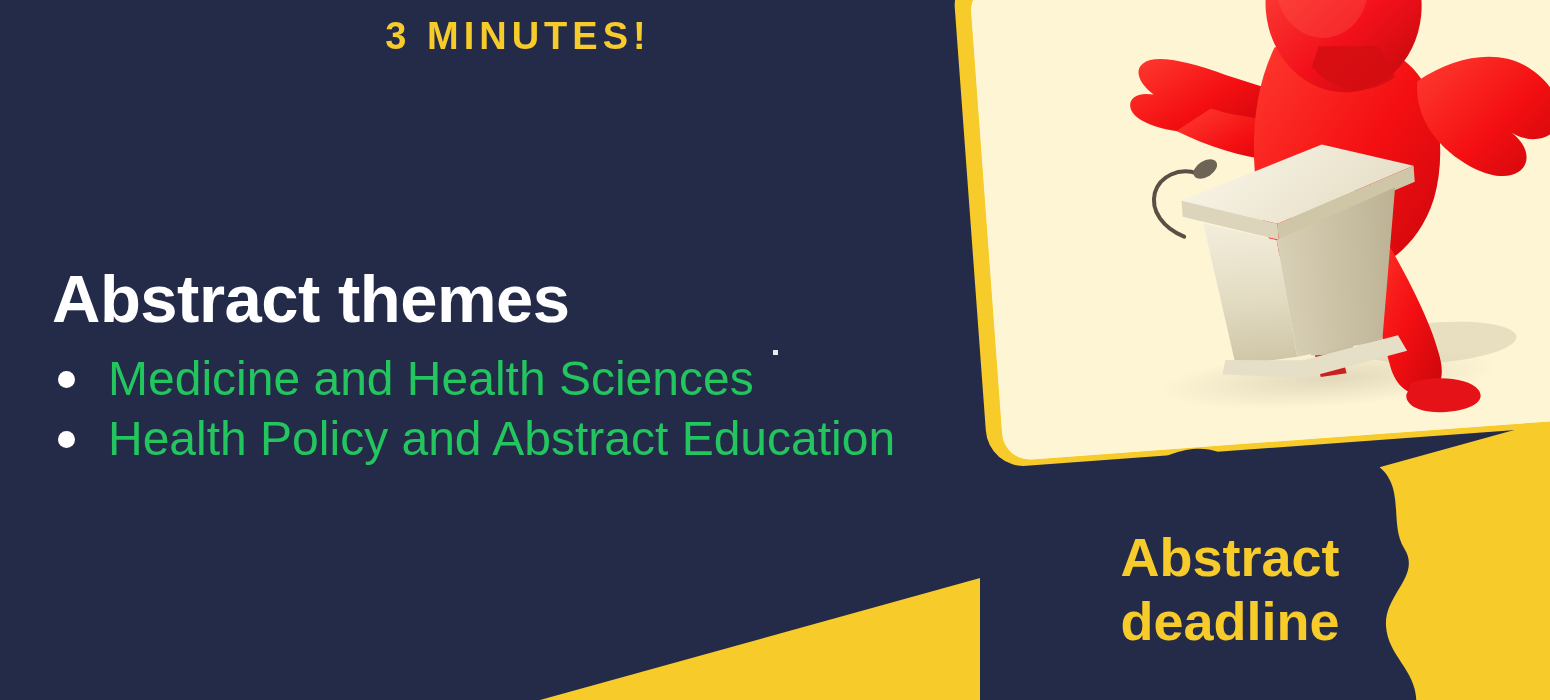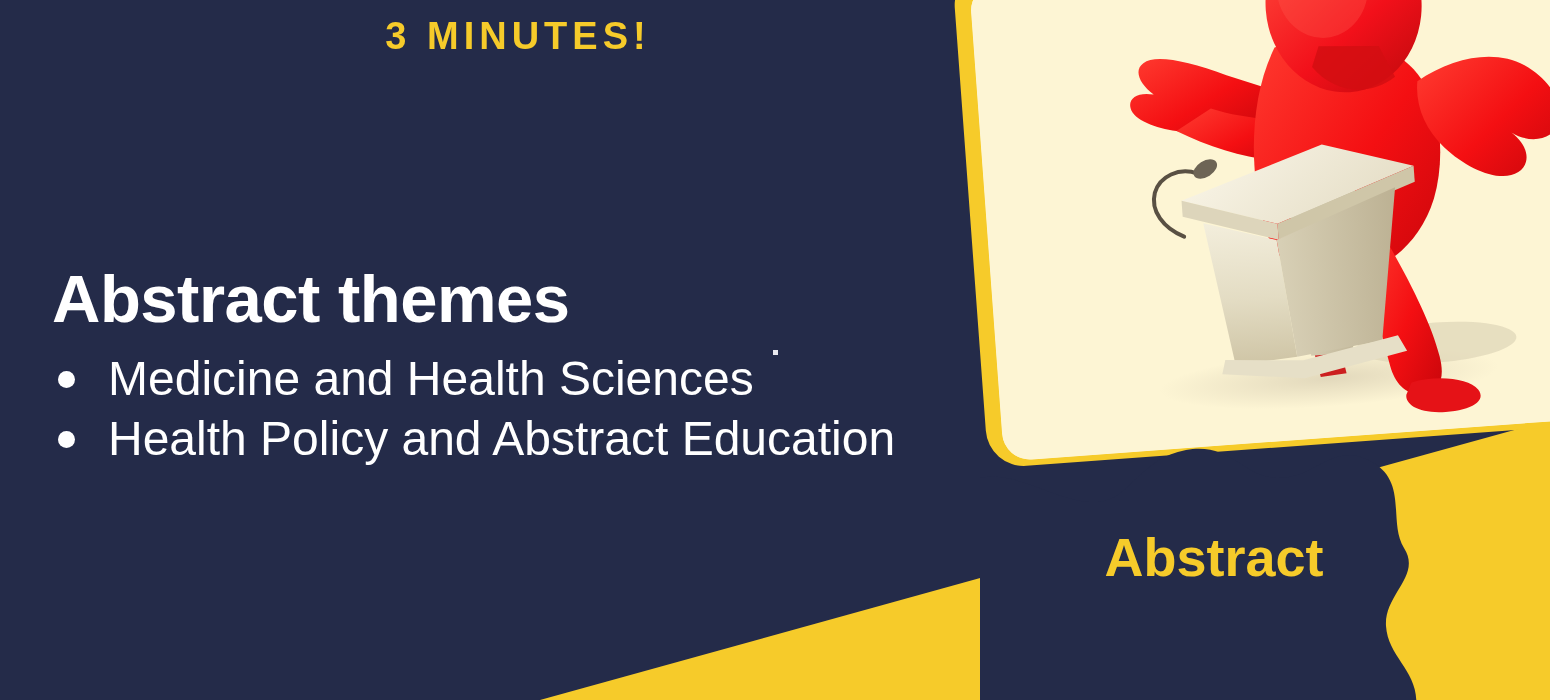--- a/index.html
+++ b/index.html
@@ -44,21 +44,21 @@
     font-weight:bold;
     line-height:1.1;
     letter-spacing:-0.5px;
   }
   #themes-list {
     list-style:none;
     margin-top:14px;
   }
   #themes-list li {
     position:relative;
-    color:#ffffff;
+    color:#22c55e;
     font-size:48px;
     font-weight:400;
     line-height:1.22;
     padding-left:56px;
     margin-bottom:2px;
     letter-spacing:0px;
   }
   #themes-list li .bullet-dot {
     position:absolute;
     left:6px; top:21px;
@@ -97,21 +97,21 @@
 
   
   #deadline-badge {
     position:absolute;
     left:980px; top:418px;
     width:500px; height:290px;
   }
   #deadline-blob { position:absolute; left:0; top:0; width:500px; height:290px; }
   #deadline-text {
     position:absolute;
-    left:34px; top:108px;
+    left:50px; top:108px;
     width:400px;
     text-align:center;
     color:#F6CB2A;
     font-size:54px;
     font-weight:bold;
     line-height:1.18;
   }
   #deadline-text .dl-line { display:block; }
 </style>
 </head>
@@ -227,16 +227,17 @@
                C 150 82, 160 40, 206 32
                C 250 24, 262 58, 296 60
                C 336 62, 352 22, 392 44
                C 428 64, 408 104, 424 130
                C 442 158, 404 176, 406 208
                C 408 240, 440 254, 436 290
                L 0 290 Z" fill="#242B49"></path>
     </svg>
     <div id="deadline-text">
       <span class="dl-line">Abstract</span>
+      <span class="dl-line">deadline</span>
     </div>
   </div>
 
 </div>
 
 </body></html>

